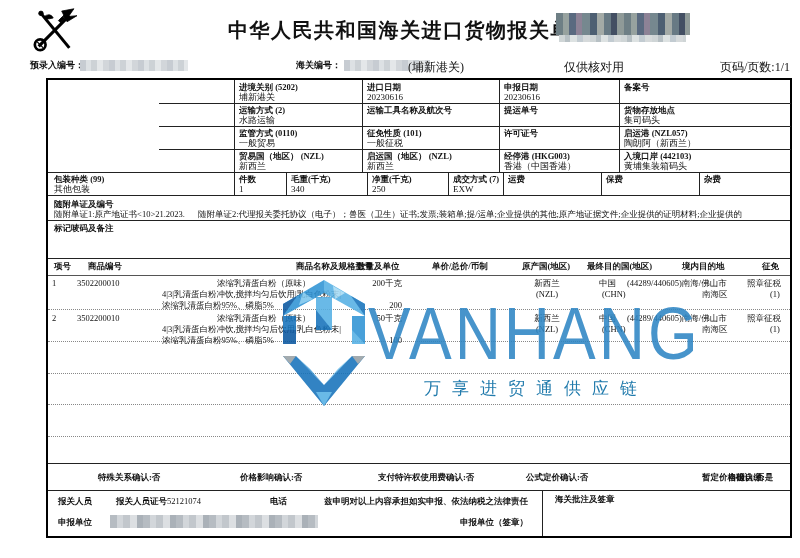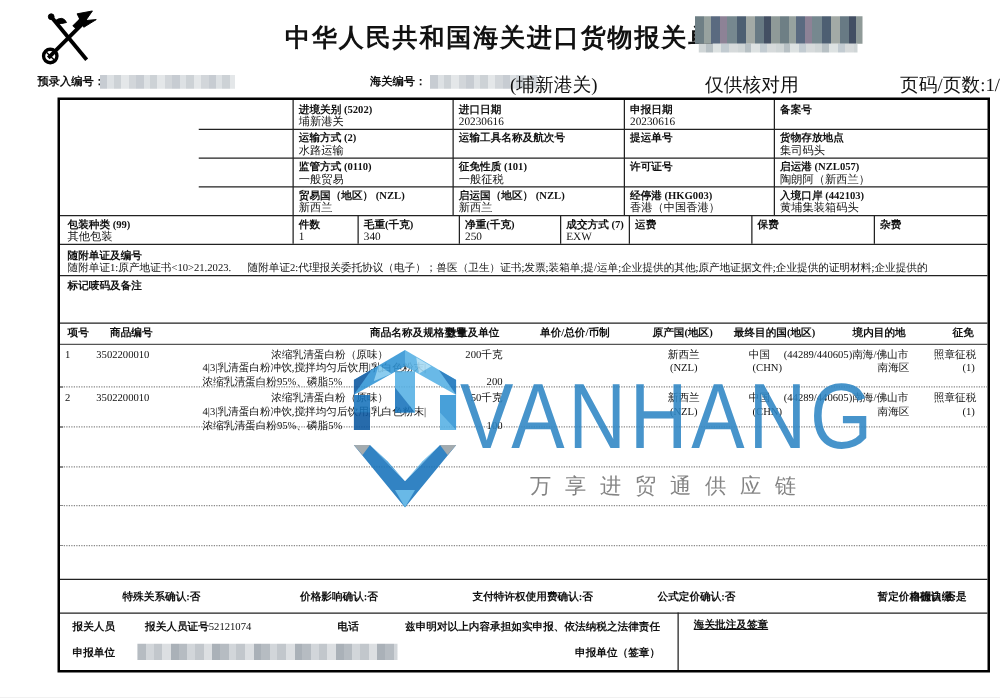--- a/index.html
+++ b/index.html
@@ -7,34 +7,34 @@
          font-family:"Liberation Serif","DejaVu Serif",serif;color:#111;overflow:hidden;}
   .abs{position:absolute;}
   .lbl{font-weight:bold;font-size:8.5px;white-space:nowrap;display:block;line-height:10px;}
   .val{font-size:9px;white-space:nowrap;display:block;line-height:11px;}
   .cell{position:absolute;}
   .hl{position:absolute;height:1px;background:#222;}
   .vl{position:absolute;width:1px;background:#222;}
   .dl{position:absolute;height:0;border-top:1px dotted #888;}
   .page-title{font-size:20px;font-weight:bold;letter-spacing:1.5px;text-align:center;white-space:nowrap;}
   .meta-lbl{font-size:9px;font-weight:bold;white-space:nowrap;}
-  .meta-txt{font-size:15px;white-space:nowrap;}
+  .meta-txt{font-size:12px;white-space:nowrap;}
   .mosaic1{background:repeating-linear-gradient(90deg,#6e7f85 0 7px,#97a29f 7px 13px,#5a6a80 13px 20px,#8d8296 20px 26px,#76888f 26px 34px,#4d5f72 34px 41px,#a3aaa6 41px 48px,#687a84 48px 55px,#434f63 55px 61px,#8f9a98 61px 68px);}
   .mosaic2{background:repeating-linear-gradient(90deg,#cfd5d6 0 6px,#b7c0c4 6px 11px,#dde2e2 11px 18px,#c2cbd1 18px 24px,#d6dadb 24px 31px);}
   .blur-lt{background:repeating-linear-gradient(90deg,#c7ccd2 0 6px,#dde1e4 6px 11px,#cdd2d6 11px 17px,#e4e7e9 17px 23px,#d2d6da 23px 29px);}
   .blur-md{background:repeating-linear-gradient(90deg,#b6bcc2 0 7px,#d2d6da 7px 13px,#c2c7cc 13px 20px,#dcdfe2 20px 27px,#aab1b8 27px 33px);}
   .ith{position:absolute;font-weight:bold;font-size:8.5px;white-space:nowrap;line-height:10px;}
   .il{position:absolute;font-size:8.5px;white-space:nowrap;line-height:10px;}
   .c-qty{width:100px;text-align:right;}
   .c-origin{width:78px;text-align:center;}
   .conf{position:absolute;top:392px;font-size:8.5px;font-weight:bold;white-space:nowrap;}
   .wm{position:absolute;pointer-events:none;opacity:.88;}
   .wm-brand{font-family:"Liberation Sans","DejaVu Sans",sans-serif;font-size:64px;font-weight:normal;
             color:#2E86C4;letter-spacing:3px;transform:scaleY(1.16);transform-origin:top left;line-height:64px;white-space:nowrap;}
-  .wm-sub{font-family:"Liberation Sans","DejaVu Sans",sans-serif;font-size:17px;color:#737373;
+  .wm-sub{font-family:"Liberation Sans","DejaVu Sans",sans-serif;font-size:17px;color:#0369a1;
           letter-spacing:11px;white-space:nowrap;}
 </style>
 </head>
 <body>
 
 <div class="sheet">
 
   <div class="abs" style="left:28px;top:8px;">
     <svg viewBox="0 0 64 60" width="52" height="46">
       <g fill="#000" stroke="#000">
@@ -263,21 +263,21 @@
     </div>
 
     <div>
       <span class="abs lbl" style="left:10px;top:416px;">报关人员</span>
       <span class="abs lbl" style="left:68px;top:416px;"><span>报关人员证号</span><span style="font-weight:normal;margin-top:12px;">52121074</span></span>
       <span class="abs lbl" style="left:222px;top:416px;">电话</span>
       <span class="abs lbl" style="right:262px;top:416px;left:auto;">兹申明对以上内容承担如实申报、依法纳税之法律责任</span>
       <span class="abs lbl" style="left:10px;top:437px;">申报单位</span>
       <div class="abs blur-md" style="left:62px;top:435px;width:208px;height:13px;"></div>
       <span class="abs lbl" style="right:262px;top:437px;left:auto;">申报单位（签章）</span>
-      <span class="abs lbl" style="left:507px;top:414px;text-decoration:underline;">海关批注及签章</span>
+      <span class="abs lbl" style="left:507px;top:414px;">海关批注及签章</span>
     </div>
   </div>
 
   <div class="wm" style="left:283px;top:280px;">
     <svg viewBox="0 0 82 126" width="82" height="126">
       <polygon points="0,36 0,24 41,0 41,13" fill="#2f93d4"></polygon>
       <polygon points="41,0 82,24 82,36 41,13" fill="#55b0e4"></polygon>
       <polygon points="0,24 14,16 0,36" fill="#0a57a0"></polygon>
       <polygon points="20,12 30,19 16,25" fill="#7cc6ed"></polygon>
       <polygon points="82,24 68,16 82,36" fill="#1673bb"></polygon>

